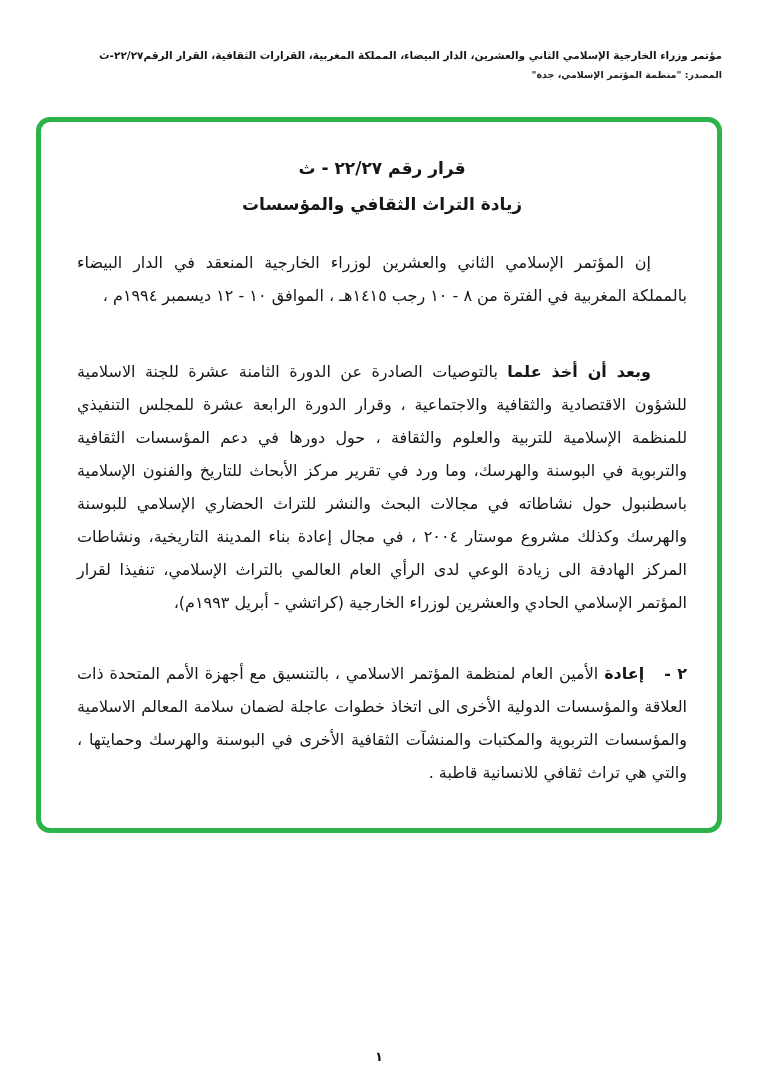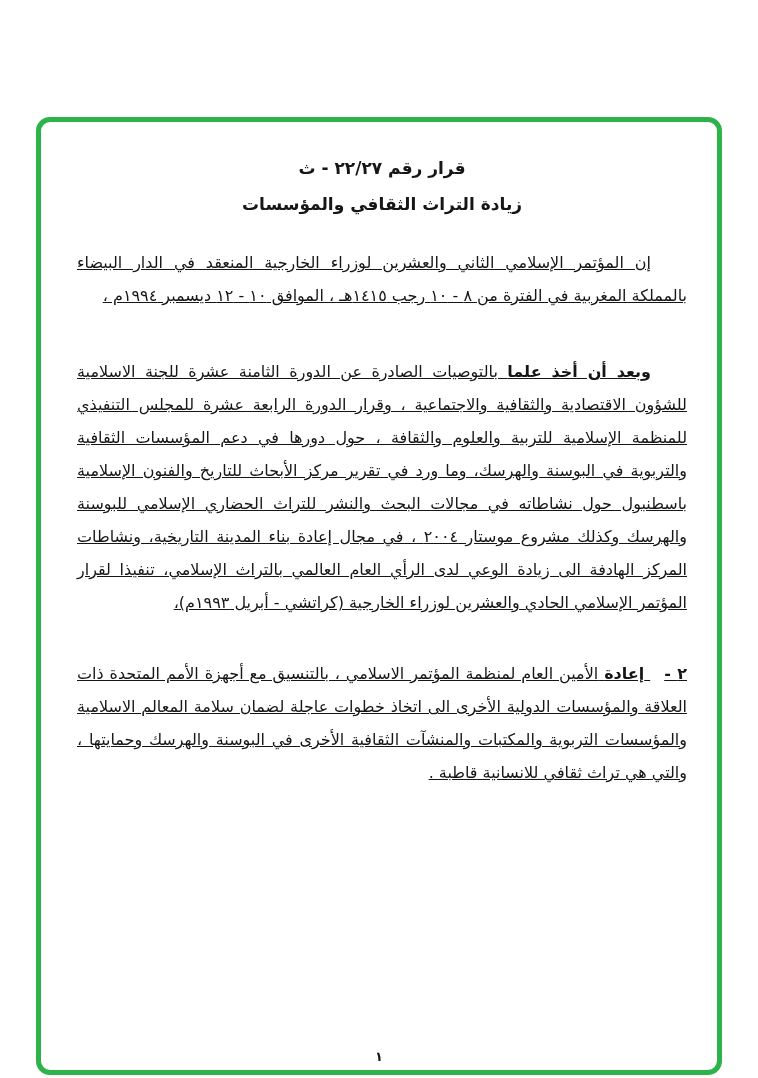--- a/index.html
+++ b/index.html
@@ -32,40 +32,39 @@
   .src-line2 {
     font-size: 9.5px;
     font-weight: bold;
     margin-top: 6px;
     color: #222222;
   }
   
   .frame {
     position: absolute;
     top: 117px; right: 36px;
-    width: 686px; height: 958px;
+    width: 686px; height: 716px;
     border: 5px solid #2cb34a;
     border-radius: 14px;
     padding: 24px 30px 14px 36px;
     overflow: hidden;
     background: #ffffff;
   }
   .title-block {
     text-align: center;
     font-weight: bold;
     font-size: 17px;
     line-height: 36px;
     margin-top: 4px;
     margin-bottom: 20px;
   }
   .para {
     font-size: 16px;
     line-height: 33px;
     text-align: justify;
-    text-decoration: underline;
   }
   .indent { text-indent: 36px; }
   .p-preamble { margin-top: 24px; }
   .p-noting  { margin-top: 43px; }
   .p-report  { margin-top: 0; }
   .lead { font-weight: bold; }
   .items { margin-top: 38px; list-style: none; }
   .item { margin-bottom: 8px; }
   .item-num {
     font-weight: bold;
@@ -78,20 +77,24 @@
     text-align: center;
     font-size: 13px;
     font-weight: bold;
   }
 </style>
 </head>
 <body>
 
 <div class="page">
 
+  <header class="src-header">
+    <div class="src-line1">مؤتمر وزراء الخارجية الإسلامي الثاني والعشرين، الدار البيضاء، المملكة المغربية، القرارات الثقافية، القرار الرقم٢٢/٢٧-ث</div>
+    <div class="src-line2">المصدر: "منظمة المؤتمر الإسلامي، جدة"</div>
+  </header>
 
   <section class="frame" style="border-color: rgb(44, 179, 74);">
 
     <div class="title-block">
       <div>قرار رقم ٢٢/٢٧ - ث</div>
       <div>زيادة التراث الثقافي والمؤسسات</div>
     </div>
 
     <p class="para indent p-preamble">
       <span>إن المؤتمر الإسلامي الثاني والعشرين لوزراء الخارجية المنعقد في الدار البيضاء بالمملكة المغربية في الفترة من ٨ - ١٠ رجب ١٤١٥هـ ، الموافق ١٠ - ١٢ ديسمبر ١٩٩٤م ،</span>

